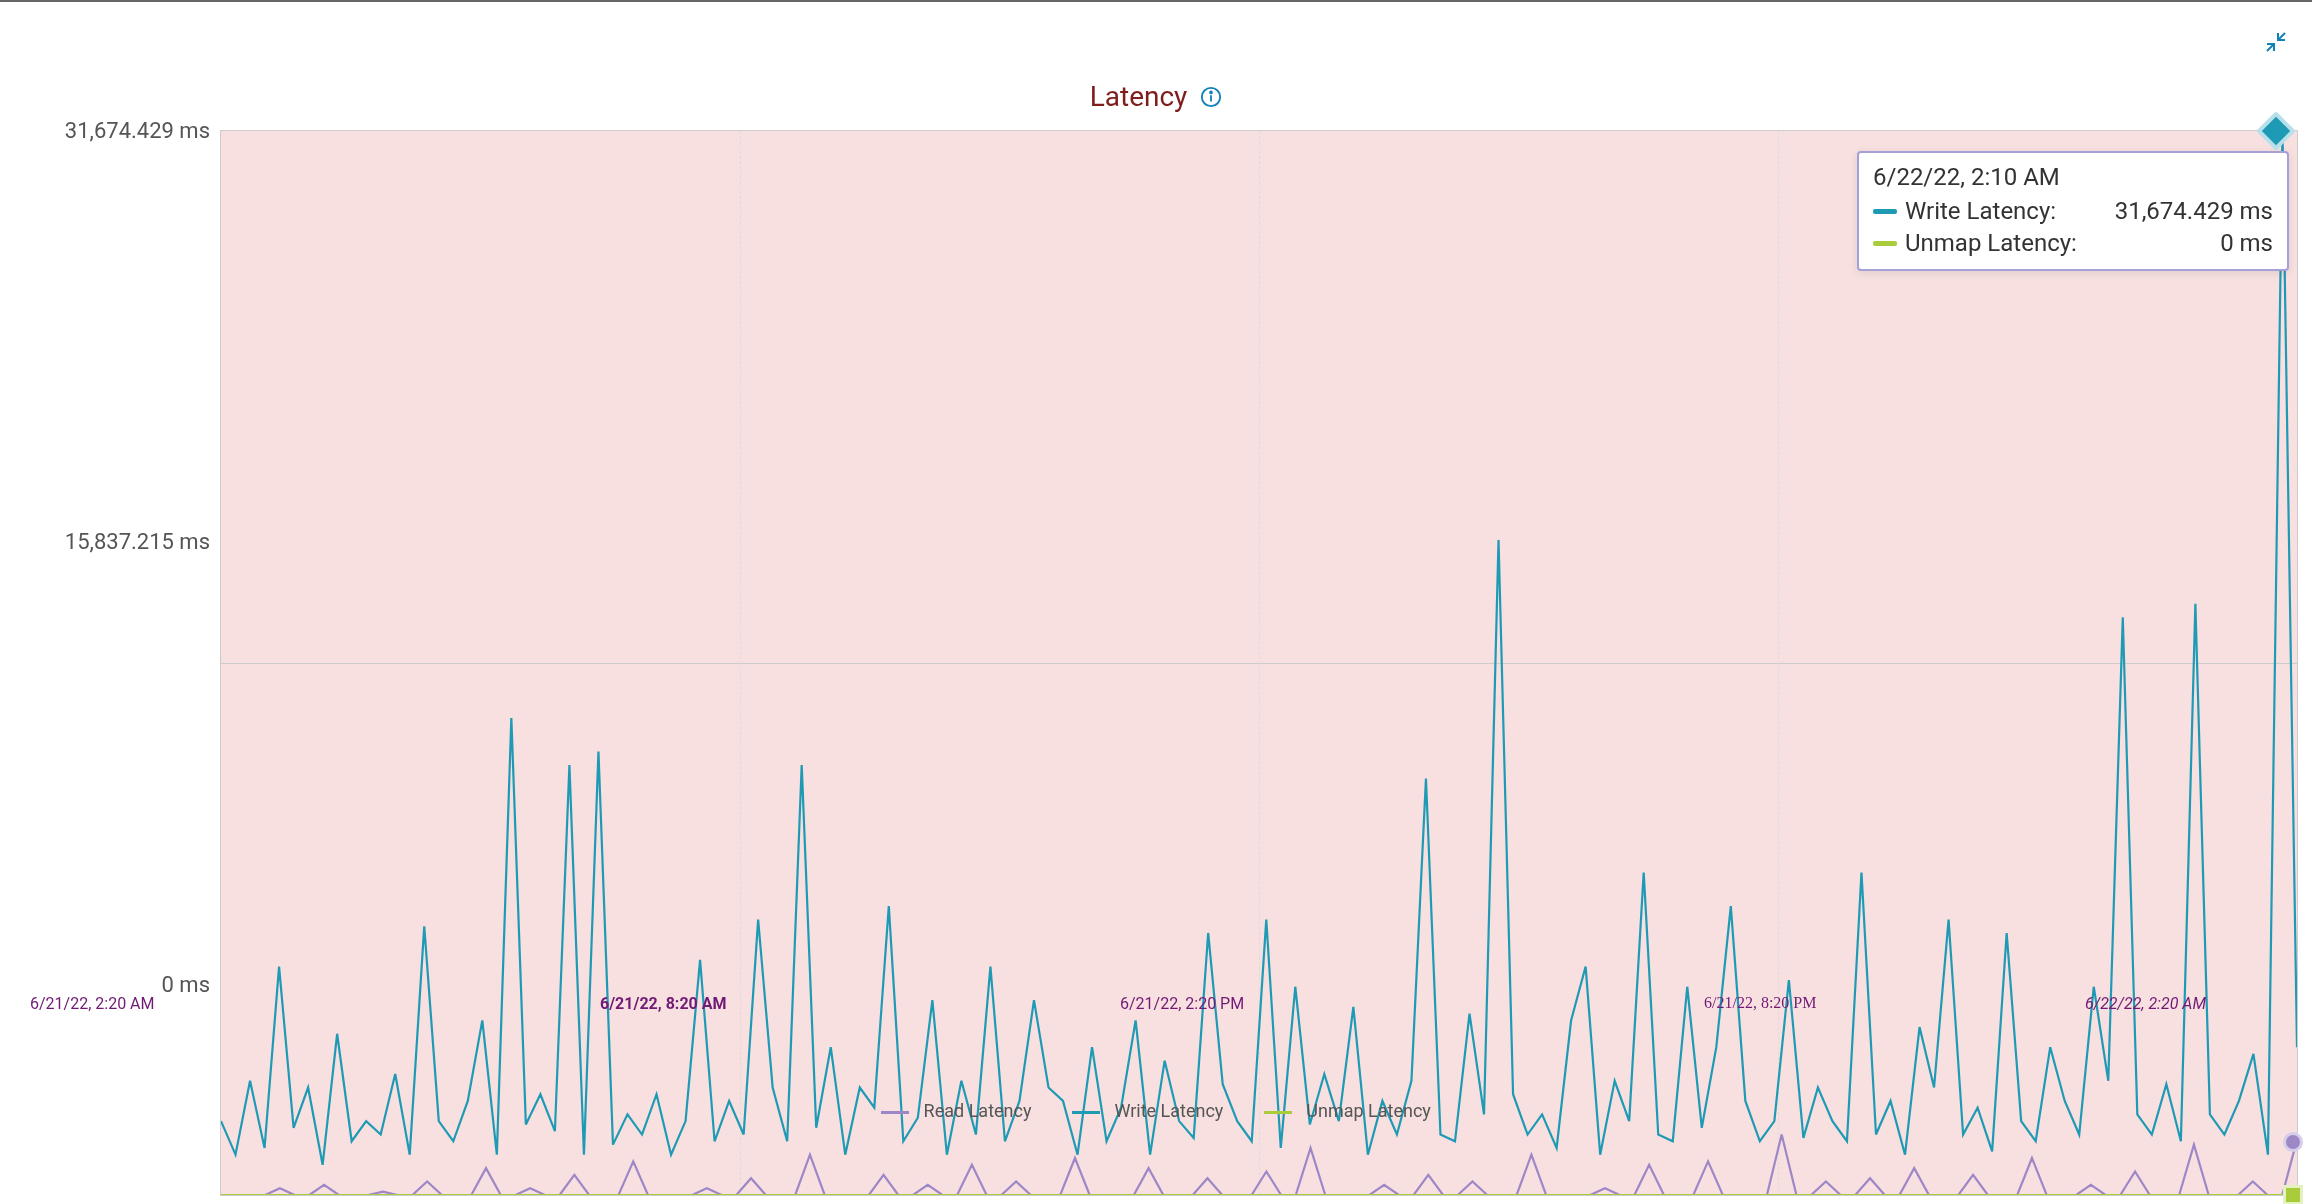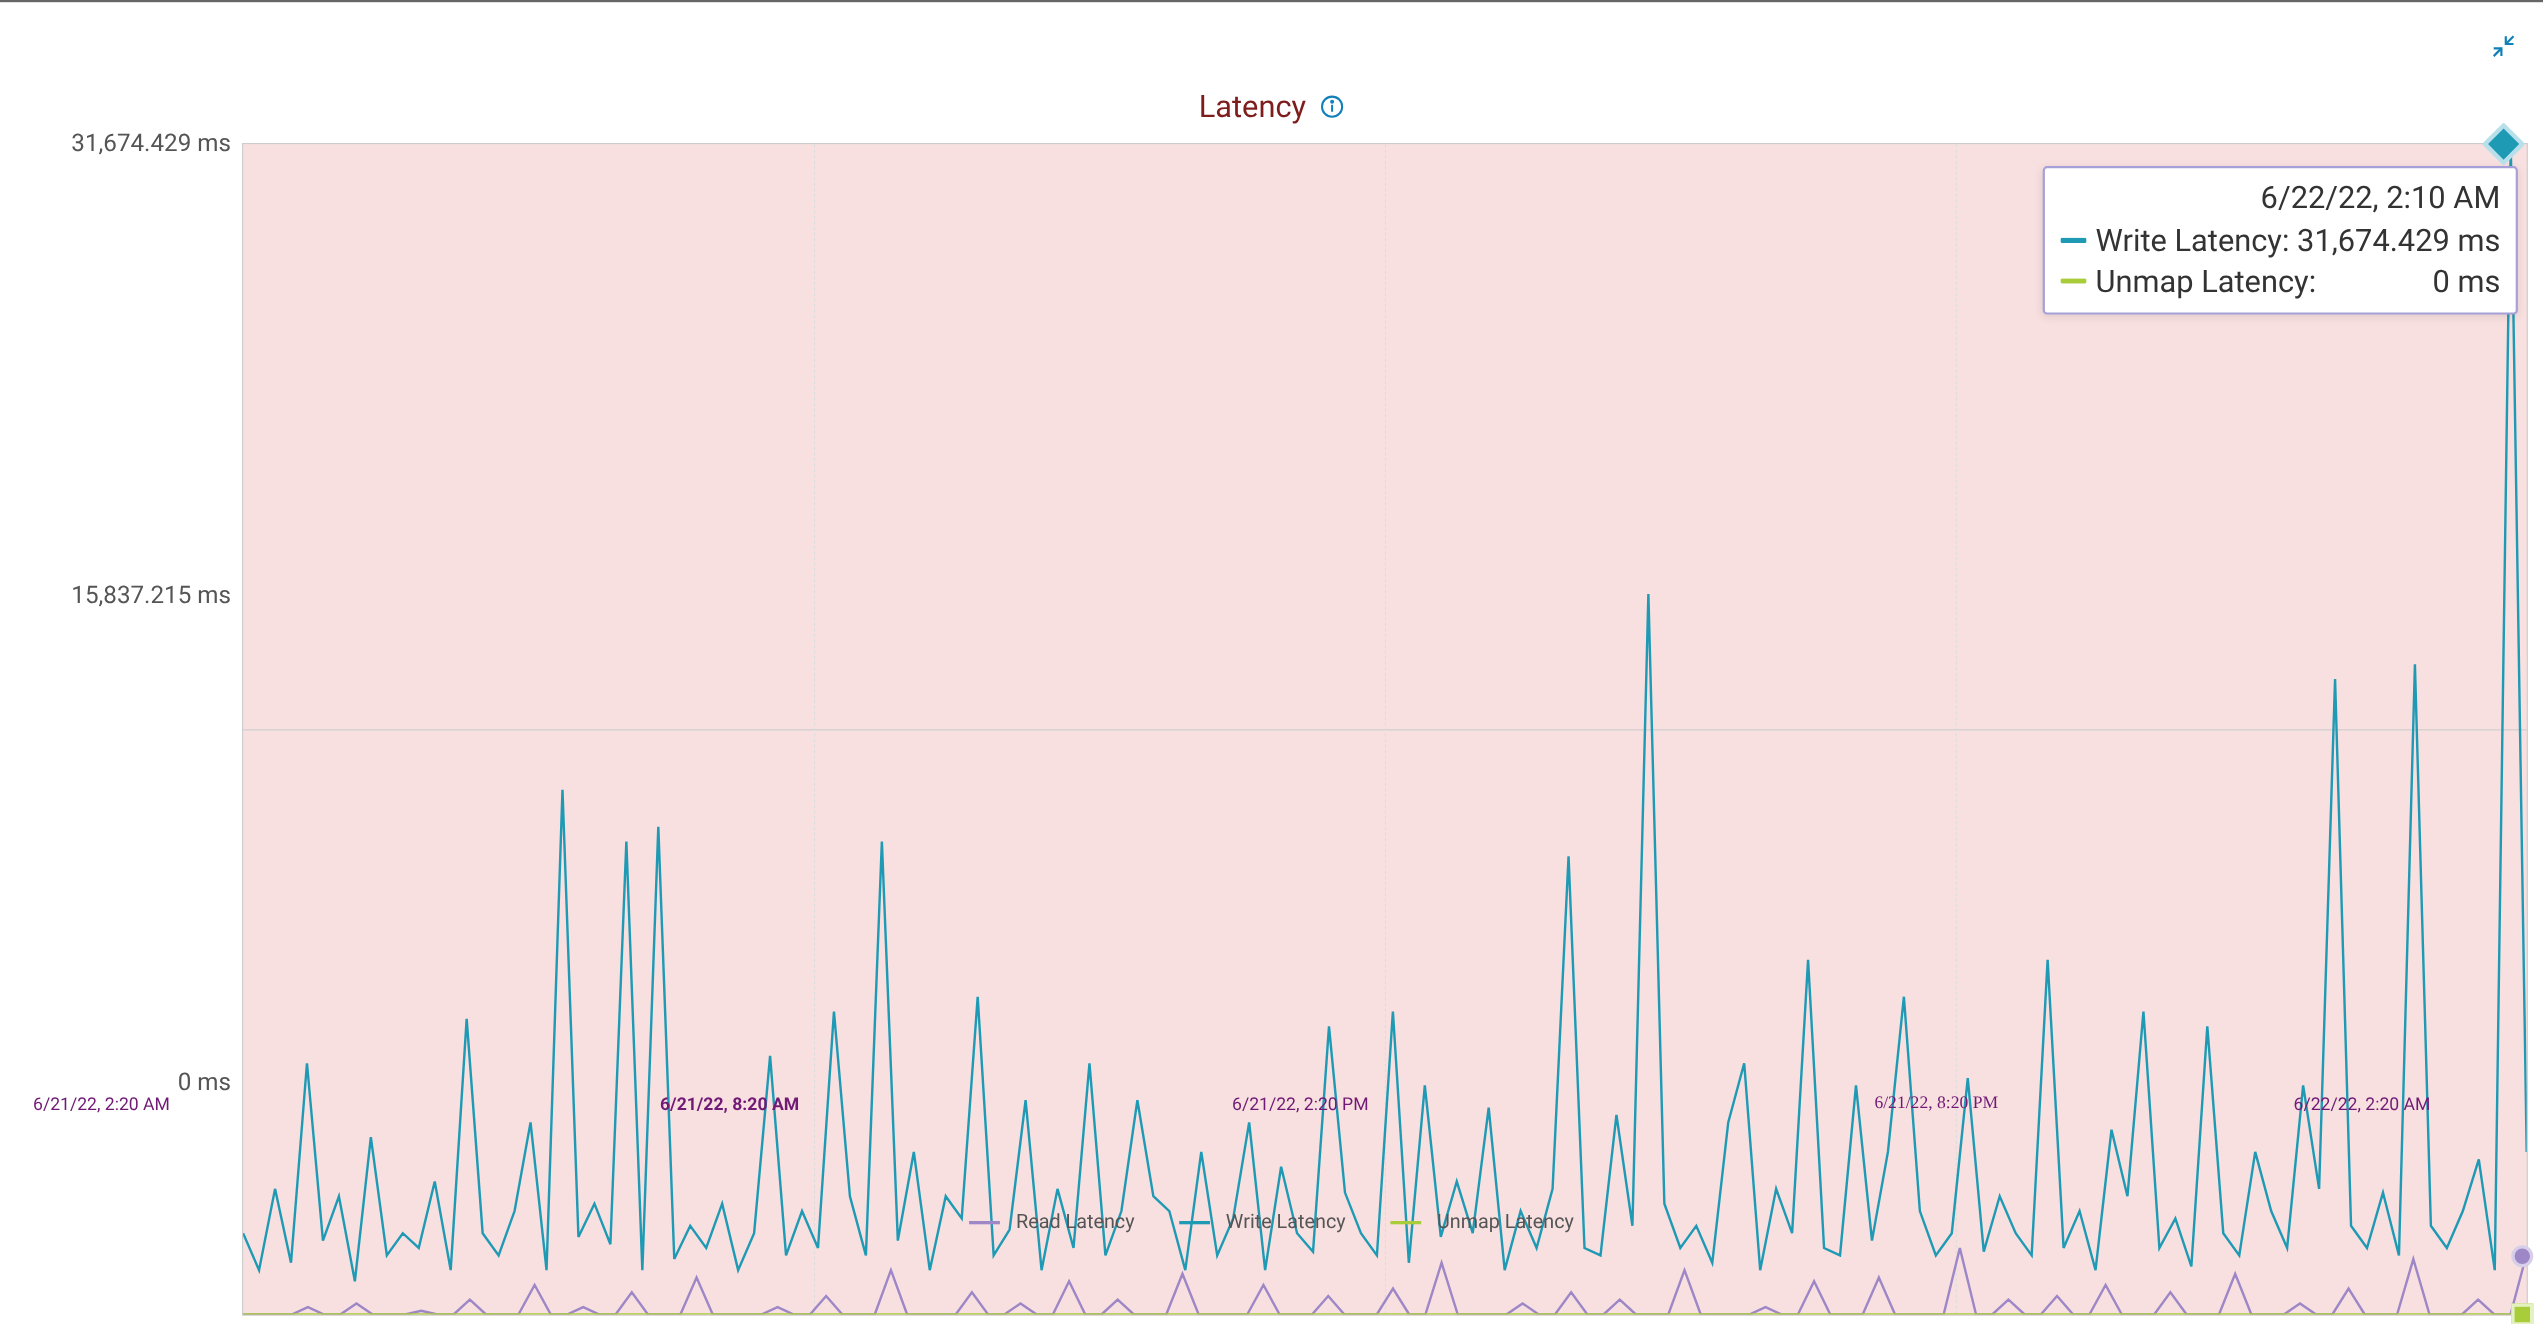--- a/index.html
+++ b/index.html
@@ -10,21 +10,21 @@
   .title-row .info{color:#1280b8;display:inline-block;vertical-align:middle;margin-left:6px;}
   .chart-area{position:absolute;left:20px;right:14px;top:130px;height:1066px;}
   .plot{position:absolute;left:200px;right:0;top:0;bottom:0;background:#f8e0e0;border:1px solid #ccc;}
   .plot .hgrid{position:absolute;left:0;right:0;border-top:1px solid #ccc;}
   .plot .vgrid{position:absolute;top:0;bottom:0;border-left:1px dashed #ddd;}
   .ytick{position:absolute;right:2088px;width:200px;text-align:right;font-size:22px;color:#555;white-space:nowrap;}
   .xtick{position:absolute;top:994px;font-size:16px;color:#701a75;white-space:nowrap;}
   .legend{position:absolute;top:1100px;left:0;right:0;text-align:center;font-size:18px;color:#555;}
   .legend .item{display:inline-block;margin:0 18px;}
   .legend .swatch{display:inline-block;width:28px;height:0;border-top:3px solid;vertical-align:middle;margin-right:10px;}
-  .tooltip{position:absolute;top:20px;right:8px;width:400px;background:#fff;border:2px solid #a6a0d8;border-radius:4px;padding:10px 14px;font-size:28px;color:#333;box-shadow:0 2px 8px rgba(0,0,0,0.1);text-align:right;}
+  .tooltip{position:absolute;top:20px;right:8px;width:400px;background:#fff;border:2px solid #a6a0d8;border-radius:4px;padding:10px 14px;font-size:24px;color:#333;box-shadow:0 2px 8px rgba(0,0,0,0.1);}
   .tooltip .ts{font-weight:400;margin-bottom:4px;}
   .tooltip .trow{display:flex;align-items:center;justify-content:space-between;padding:2px 0;}
   .tooltip .trow .name{display:flex;align-items:center;gap:8px;}
   .tooltip .trow .swatch{display:inline-block;width:24px;height:0;border-top:5px solid;border-radius:2px;}
   .tooltip .trow .val{font-weight:400;}
   svg.lines{position:absolute;top:0;left:0;width:100%;height:100%;}
   .marker-write{position:absolute;width:20px;height:20px;background:#1f9ab5;border:4px solid #b7e0ea;transform:translate(-50%,-50%) rotate(45deg);border-radius:2px;}
   .marker-read{position:absolute;width:14px;height:14px;background:#9d87c7;border:3px solid #d7cee9;border-radius:50%;transform:translate(-50%,-50%);}
   .marker-unmap{position:absolute;width:14px;height:14px;background:#a8cc3a;border:3px solid #e4f1c1;transform:translate(-50%,-50%);}
 </style>
@@ -92,21 +92,21 @@
       <div class="marker-write" style="left:99%;top:0%;"></div>
       <div class="marker-read" style="left:99.8%;top:95%;"></div>
       <div class="marker-unmap" style="left:99.8%;top:100%;"></div>
     </div>
   </div>
 
   <div class="xtick" style="left:30px;">6/21/22, 2:20 AM</div>
   <div class="xtick" style="left:600px;font-weight:bold;">6/21/22, 8:20 AM</div>
   <div class="xtick" style="left:1120px;">6/21/22, 2:20 PM</div>
   <div class="xtick" style="left:1704px;font-family:Liberation Serif, serif;">6/21/22, 8:20 PM</div>
-  <div class="xtick" style="left:2085px;">6/22/22, 2:20 AM</div>
+  <div class="xtick" style="left:2085px;font-style:italic;">6/22/22, 2:20 AM</div>
 
   <div class="legend">
     <span class="item">
       <span class="swatch" style="border-color:#9d87c7"></span>
       <span>Read Latency</span>
     </span>
     <span class="item">
       <span class="swatch" style="border-color:#1f9ab5"></span>
       <span>Write Latency</span>
     </span>

